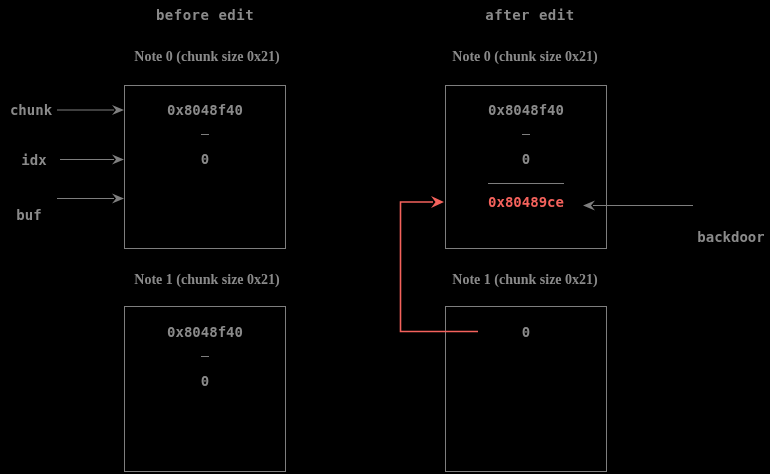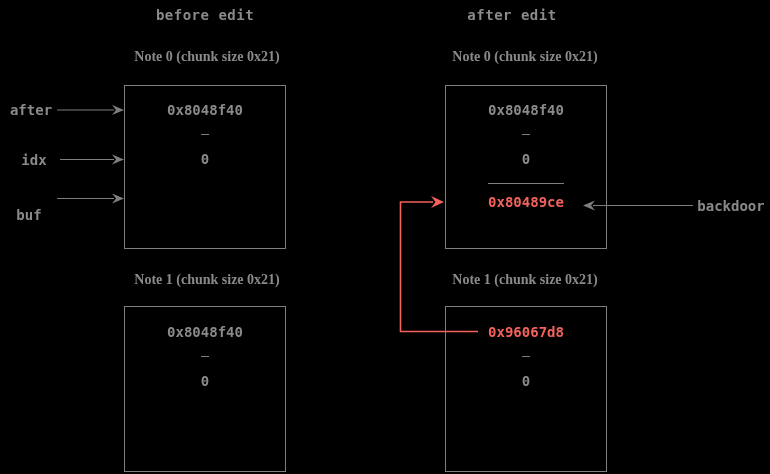--- a/index.html
+++ b/index.html
@@ -16,21 +16,21 @@
     font-family:"DejaVu Sans Mono","Liberation Mono",monospace;
     font-weight:bold;
     color:var(--text);
     overflow:hidden;
     border-radius:6px;
   }
   .abs{position:absolute;transform:translate(-50%,-50%);white-space:nowrap;line-height:1;}
   .title{font-size:14px;letter-spacing:0.5px;}
   .note-header{font-size:14px;font-family:Liberation Serif, serif;}
   .field-label{font-size:14px;}
-  .annotation{font-size:14px;}
+  .annotation{font-size:14px;margin-top:31px;}
   .box{
     position:absolute;
     width:162px;
     box-sizing:border-box;
     border:1px solid var(--line);
     display:flex;flex-direction:column;align-items:center;
   }
   .cell{
     display:flex;align-items:center;justify-content:center;
     font-size:14px;
@@ -41,28 +41,28 @@
   .cell.top-align{align-items:flex-start;padding-top:11px;}
   .red{color:var(--highlight);}
   svg.overlay{position:absolute;left:0;top:0;pointer-events:none;}
 </style>
 </head>
 <body>
 
 <div class="canvas">
 
   <div class="abs title" style="left:205px;top:15px">before edit</div>
-  <div class="abs title" style="left:512px;top:15px">after edit</div>
+  <div class="abs title" style="left:530px;top:15px">after edit</div>
 
   <div class="abs note-header" style="left:207px;top:57px">Note 0 (chunk size 0x21)</div>
   <div class="abs note-header" style="left:525px;top:57px">Note 0 (chunk size 0x21)</div>
   <div class="abs note-header" style="left:207px;top:280px">Note 1 (chunk size 0x21)</div>
   <div class="abs note-header" style="left:525px;top:280px">Note 1 (chunk size 0x21)</div>
 
-  <div class="abs field-label" style="left:31px;top:110px">after</div>
+  <div class="abs field-label" style="left:31px;top:110px">chunk</div>
   <div class="abs field-label" style="left:34px;top:160px">idx</div>
   <div class="abs field-label" style="left:29px;top:215px">buf</div>
 
   <div class="abs annotation" style="left:731px;top:206px">backdoor</div>
 
   <div class="box" style="left:124px;top:85px;height:164px">
     <div class="cell" style="height:48px">
       <span>0x8048f40</span>
     </div>
     <div class="cell" style="height:49px">
@@ -92,23 +92,20 @@
     <div class="cell" style="height:49px">
       <span>0</span>
     </div>
     <div class="cell top-align" style="flex:1">
       <span></span>
     </div>
   </div>
 
   <div class="box" style="left:445px;top:306px;height:166px">
     <div class="cell" style="height:49px">
-      <span class="red">0x96067d8</span>
-    </div>
-    <div class="cell" style="height:49px">
       <span>0</span>
     </div>
     <div class="cell top-align" style="flex:1">
       <span></span>
     </div>
   </div>
 
   <svg class="overlay" width="770" height="474" viewBox="0 0 770 474">
 
     <g>

